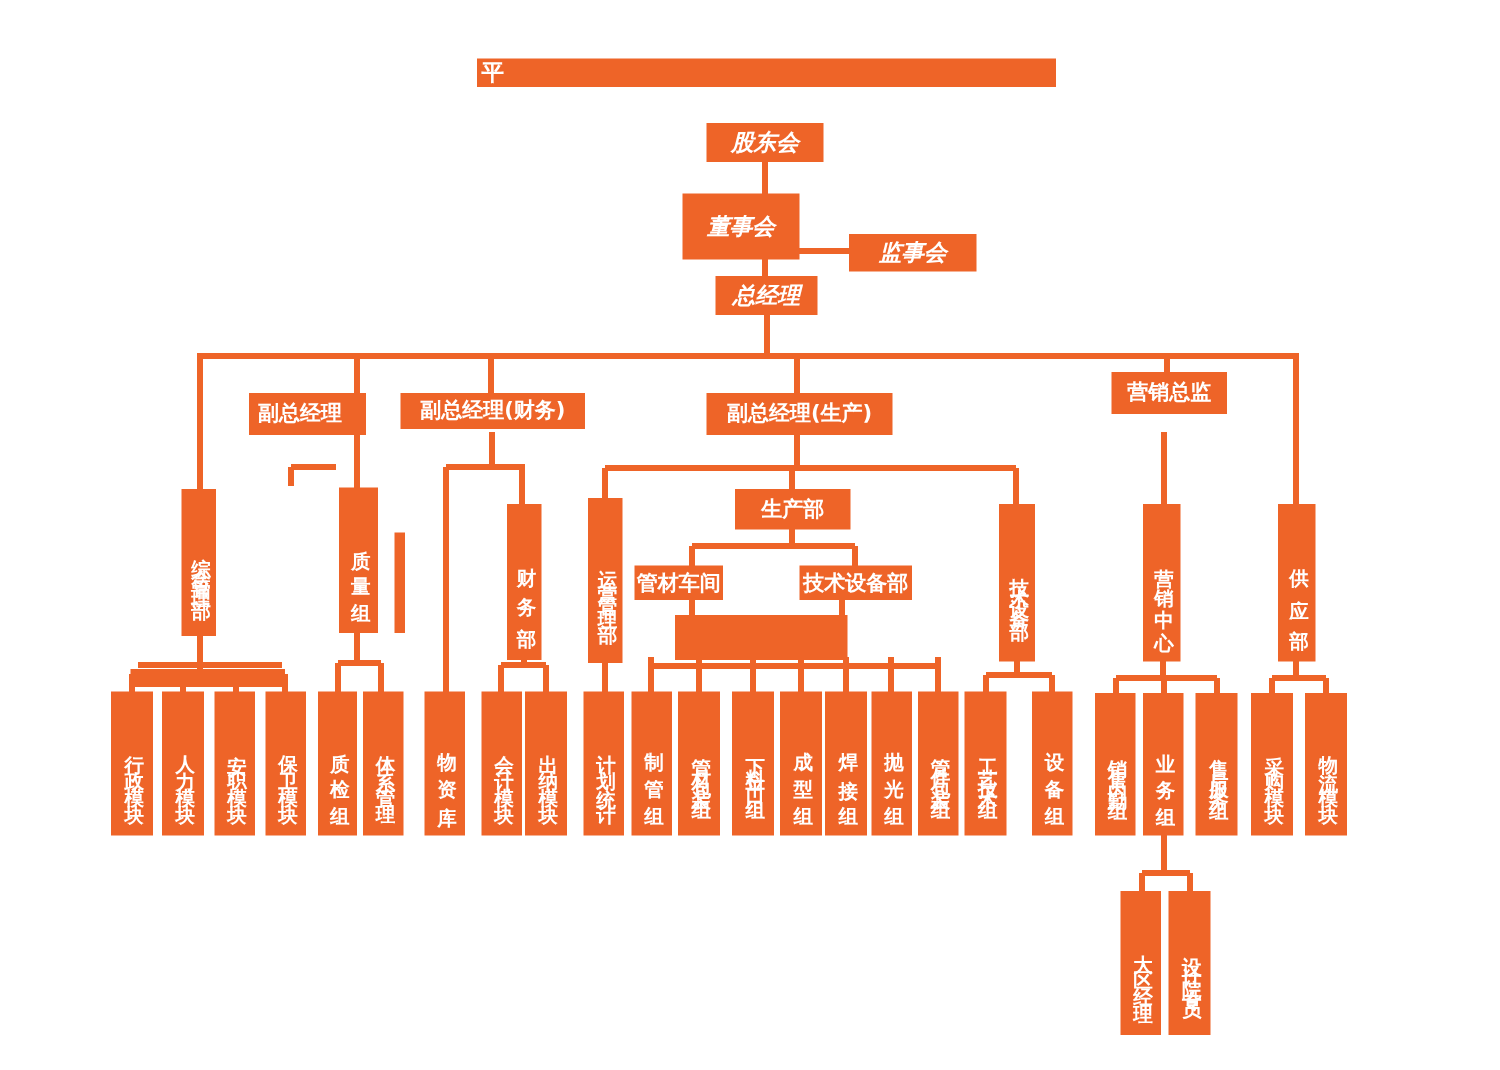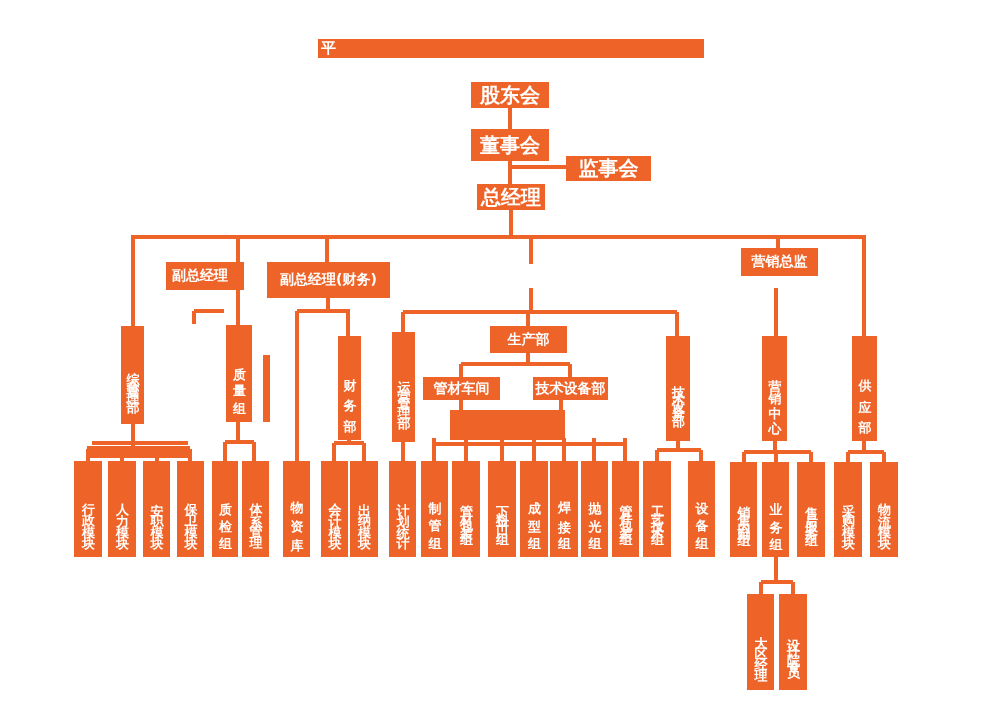--- a/index.html
+++ b/index.html
@@ -9,21 +9,21 @@
     font-family:"DejaVu Sans", sans-serif; overflow:hidden;
   }
   svg.wires { position:absolute; left:0; top:0; z-index:0; color:var(--accent); shape-rendering:crispEdges; }
   svg.wires line { stroke:currentColor; stroke-width:4; }
   .node {
     position:absolute; z-index:1; background:var(--accent); color:#fff;
     font-weight:bold; display:flex; align-items:center; justify-content:center;
     box-sizing:border-box;
   }
   .h  { font-size:14px; white-space:nowrap; }
-  .h.big { font-size:20px; }
+  .h.big { font-size:15px;font-style:italic; }
   .clip { justify-content:flex-start; overflow:hidden; padding-left:6px; }
   .v  { writing-mode:vertical-rl; text-orientation:upright; font-size:13px; white-space:nowrap; }
   .ls7  { letter-spacing:7px;  padding-top:7px; }
   .ls9  { letter-spacing:9px;  padding-top:9px; }
   .ls11 { letter-spacing:11px; padding-top:11px; }
   .ls14 { letter-spacing:14px; padding-top:14px; }
   .ls18 { letter-spacing:18px; padding-top:18px; }
   .ls20 { letter-spacing:20px; padding-top:20px; }
   .titlebar { justify-content:flex-start; padding-left:3px; font-size:15px; overflow:hidden; }
   .blank { }
@@ -101,35 +101,36 @@
     <line x1="403" y1="440" x2="403" y2="462"></line>
     <line x1="776" y1="555" x2="776" y2="584"></line>
     <line x1="761" y1="582" x2="793" y2="582"></line>
     <line x1="761" y1="582" x2="761" y2="595"></line>
     <line x1="793" y1="582" x2="793" y2="595"></line>
   </svg>
 
   <div class="node titlebar" style="left:318px;top:39px;width:386px;height:19px">平</div>
 
   <div class="node h big" style="left:471px;top:82px;width:78px;height:26px">股东会</div>
-  <div class="node h big" style="left:471px;top:129px;width:78px;height:32px">董事会</div>
+  <div class="node h big" style="left:455px;top:129px;width:78px;height:44px">董事会</div>
   <div class="node h big" style="left:566px;top:156px;width:85px;height:25px">监事会</div>
   <div class="node h big" style="left:477px;top:184px;width:68px;height:26px">总经理</div>
 
   <div class="node h clip" style="left:166px;top:262px;width:78px;height:28px">副总经理</div>
-  <div class="node h" style="left:267px;top:262px;width:123px;height:36px">副总经理(财务)</div>
+  <div class="node h" style="left:267px;top:262px;width:123px;height:24px">副总经理(财务)</div>
+  <div class="node h" style="left:471px;top:262px;width:124px;height:28px">副总经理(生产)</div>
   <div class="node h" style="left:741px;top:248px;width:77px;height:28px">营销总监</div>
 
   <div class="node v ls7" style="left:121px;top:326px;width:23px;height:98px">综合管理部</div>
   <div class="node v ls18" style="left:226px;top:325px;width:26px;height:97px">质量组</div>
   <div class="node blank" style="left:263px;top:355px;width:7px;height:67px"></div>
   <div class="node v ls20" style="left:338px;top:336px;width:23px;height:104px">财务部</div>
   <div class="node v ls9" style="left:392px;top:332px;width:23px;height:110px">运营管理部</div>
   <div class="node h" style="left:490px;top:326px;width:77px;height:27px">生产部</div>
-  <div class="node h" style="left:423px;top:377px;width:77px;height:23px">管材车间</div>
+  <div class="node h" style="left:423px;top:377px;width:59px;height:23px">管材车间</div>
   <div class="node h" style="left:533px;top:377px;width:75px;height:23px">技术设备部</div>
   <div class="node blank" style="left:450px;top:410px;width:115px;height:30px"></div>
   <div class="node v ls7" style="left:666px;top:336px;width:24px;height:105px">技术设备部</div>
   <div class="node v ls14" style="left:762px;top:336px;width:25px;height:105px">营销中心</div>
   <div class="node v ls20" style="left:852px;top:336px;width:25px;height:105px">供应部</div>
   <div class="node blank" style="left:87px;top:446px;width:103px;height:12px"></div>
 
   <div class="node v ls11" style="left:74px;top:461px;width:28px;height:96px">行政模块</div>
   <div class="node v ls11" style="left:108px;top:461px;width:28px;height:96px">人力模块</div>
   <div class="node v ls11" style="left:143px;top:461px;width:27px;height:96px">安职模块</div>

